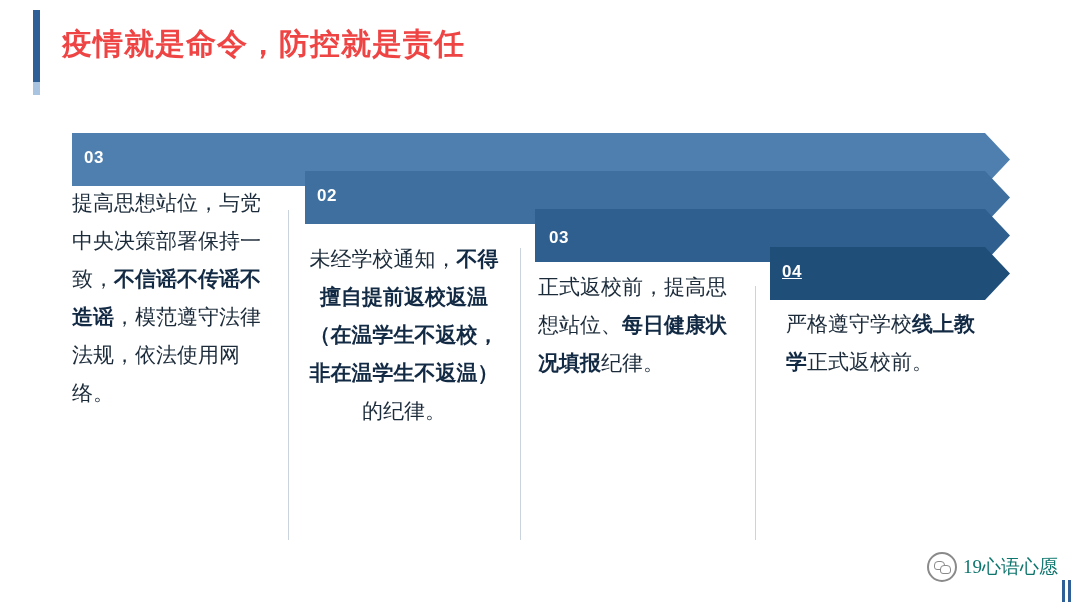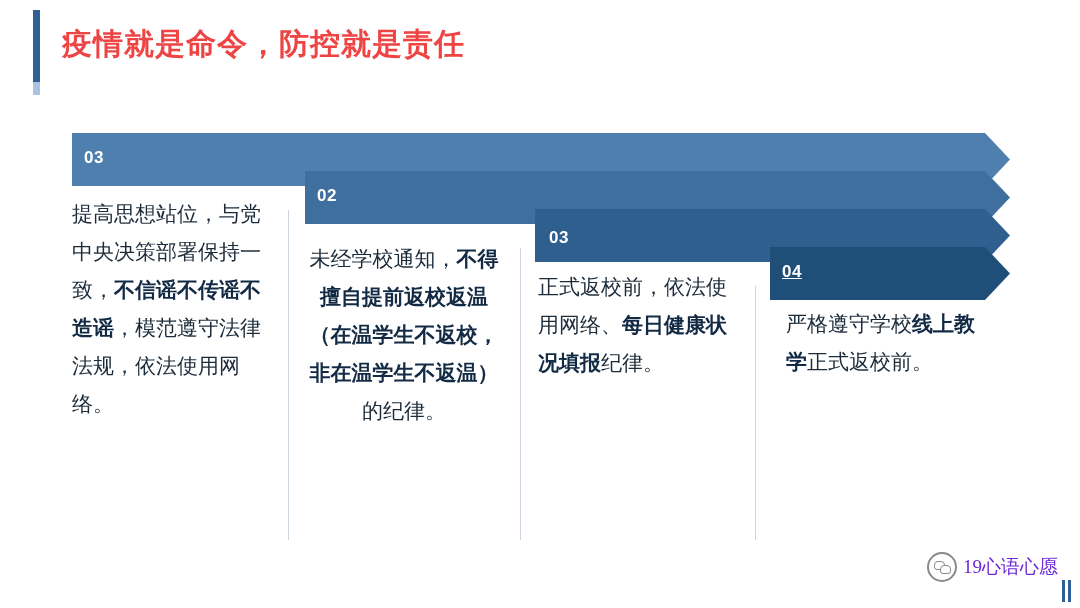--- a/index.html
+++ b/index.html
@@ -81,21 +81,21 @@
   }
 
   
   .watermark {
     position: absolute;
     right: 22px;
     bottom: 26px;
     display: flex;
     align-items: center;
     gap: 6px;
-    color: #6d28d9;
+    color: #0f766e;
     font-size: 19px;
     font-family: "Liberation Serif", serif;
   }
   .wm-icon {
     width: 26px;
     height: 26px;
     border: 2px solid #8a8a8a;
     border-radius: 50%;
     position: relative;
     display: inline-block;
@@ -160,23 +160,23 @@
 
 <div class="arrow-num" style="left:84px; top:148px;">03</div>
 <div class="arrow-num" style="left:317px; top:186px;">02</div>
 <div class="arrow-num" style="left:549px; top:228px;">03</div>
 <div class="arrow-num" style="left:782px; top:262px;text-decoration:underline;">04</div>
 
 <div class="divider" style="left:288px; top:210px; height:330px;"></div>
 <div class="divider" style="left:520px; top:248px; height:292px;"></div>
 <div class="divider" style="left:755px; top:286px; height:254px;"></div>
 
-<div class="col" id="col-01" style="left:72px;  top:195px; width:198px;"><span>提高思想站位，与党中央决策部署保持一致，</span><b>不信谣不传谣不造谣</b><span>，模范遵守法律法规，依法使用网络。</span></div>
+<div class="col" id="col-01" style="left:72px;  top:184px; width:198px;"><span>提高思想站位，与党中央决策部署保持一致，</span><b>不信谣不传谣不造谣</b><span>，模范遵守法律法规，依法使用网络。</span></div>
 <div class="col" id="col-02" style="left:305px; top:240px; width:198px;text-align:center;"><span>未经学校通知，</span><b>不得擅自提前返校返温（在温学生不返校，非在温学生不返温）</b><span>的纪律。</span></div>
-<div class="col" id="col-03" style="left:538px; top:268px; width:200px;"><span>正式返校前，依法使用网络、</span><b>每日健康状况填报</b><span>纪律。</span></div>
+<div class="col" id="col-03" style="left:538px; top:268px; width:200px;"><span>正式返校前，提高思想站位、</span><b>每日健康状况填报</b><span>纪律。</span></div>
 <div class="col" id="col-04" style="left:786px; top:305px; width:192px;"><span>严格遵守学校</span><b>线上教学</b><span>正式返校前。</span></div>
 
 <div class="watermark">
   <span class="wm-icon"></span>
   <span>19心语心愿</span>
 </div>
 
 <div class="corner-mark">
   <i class="a"></i>
     <i class="b"></i>

